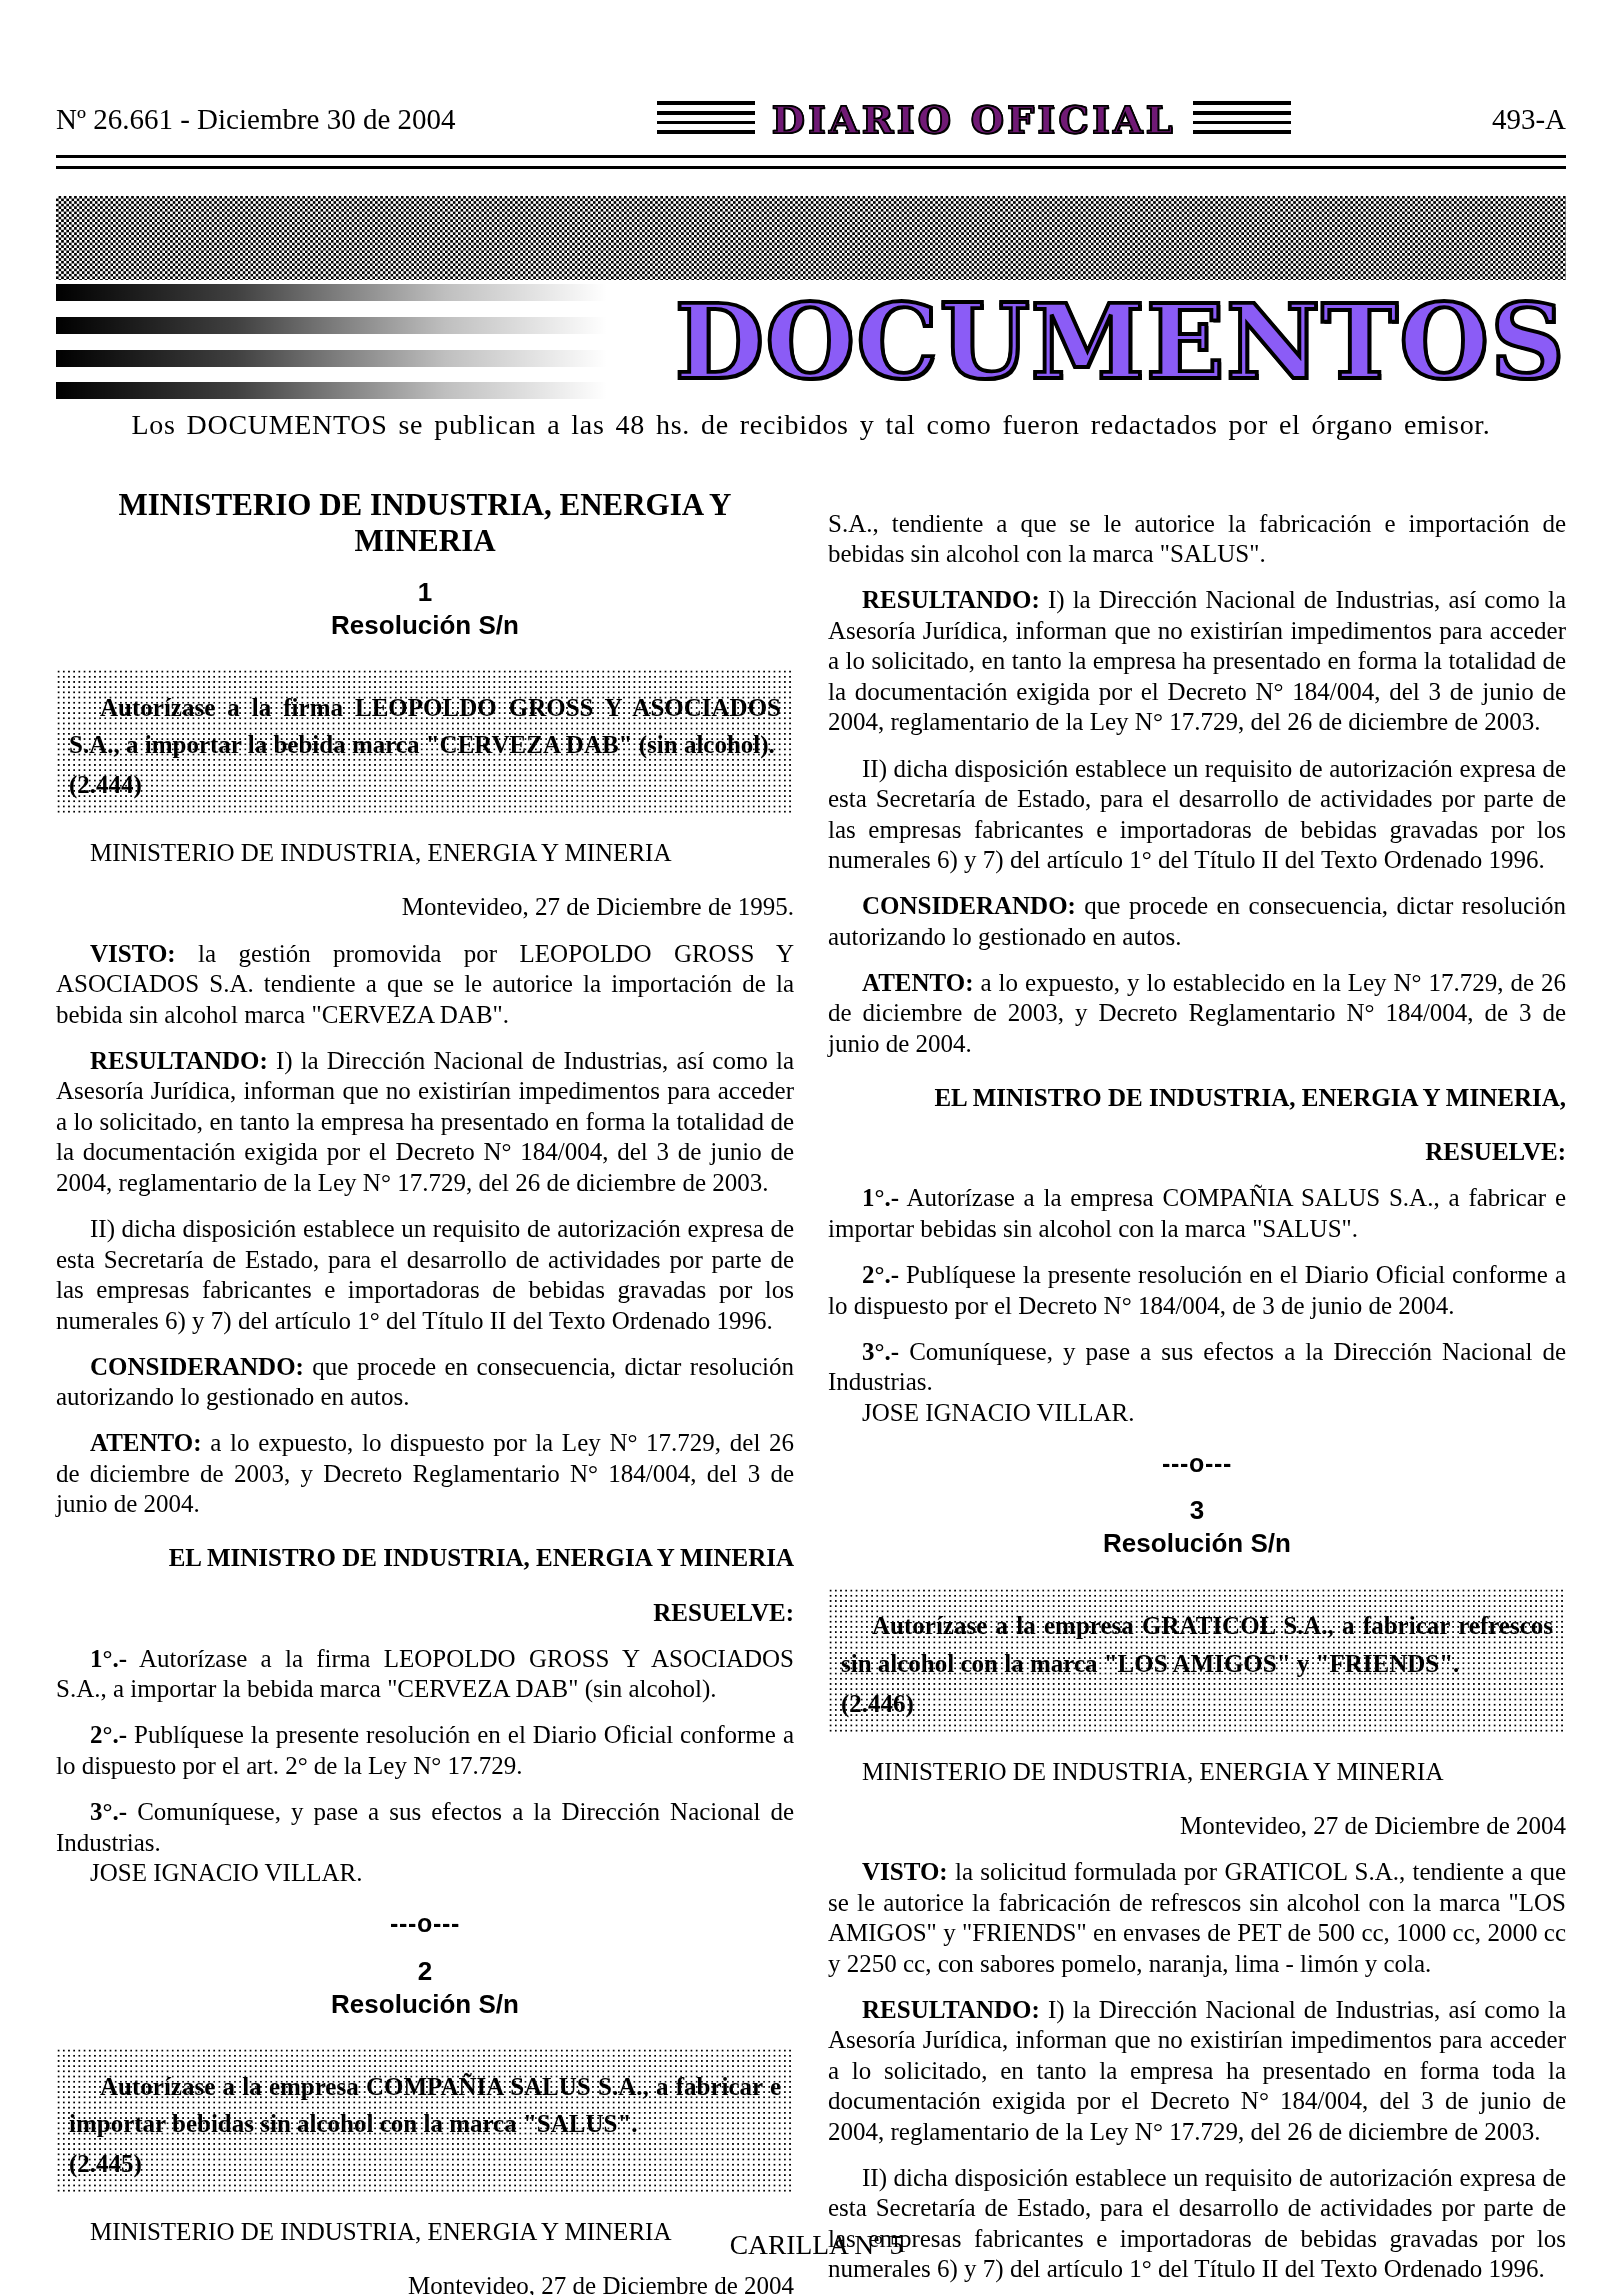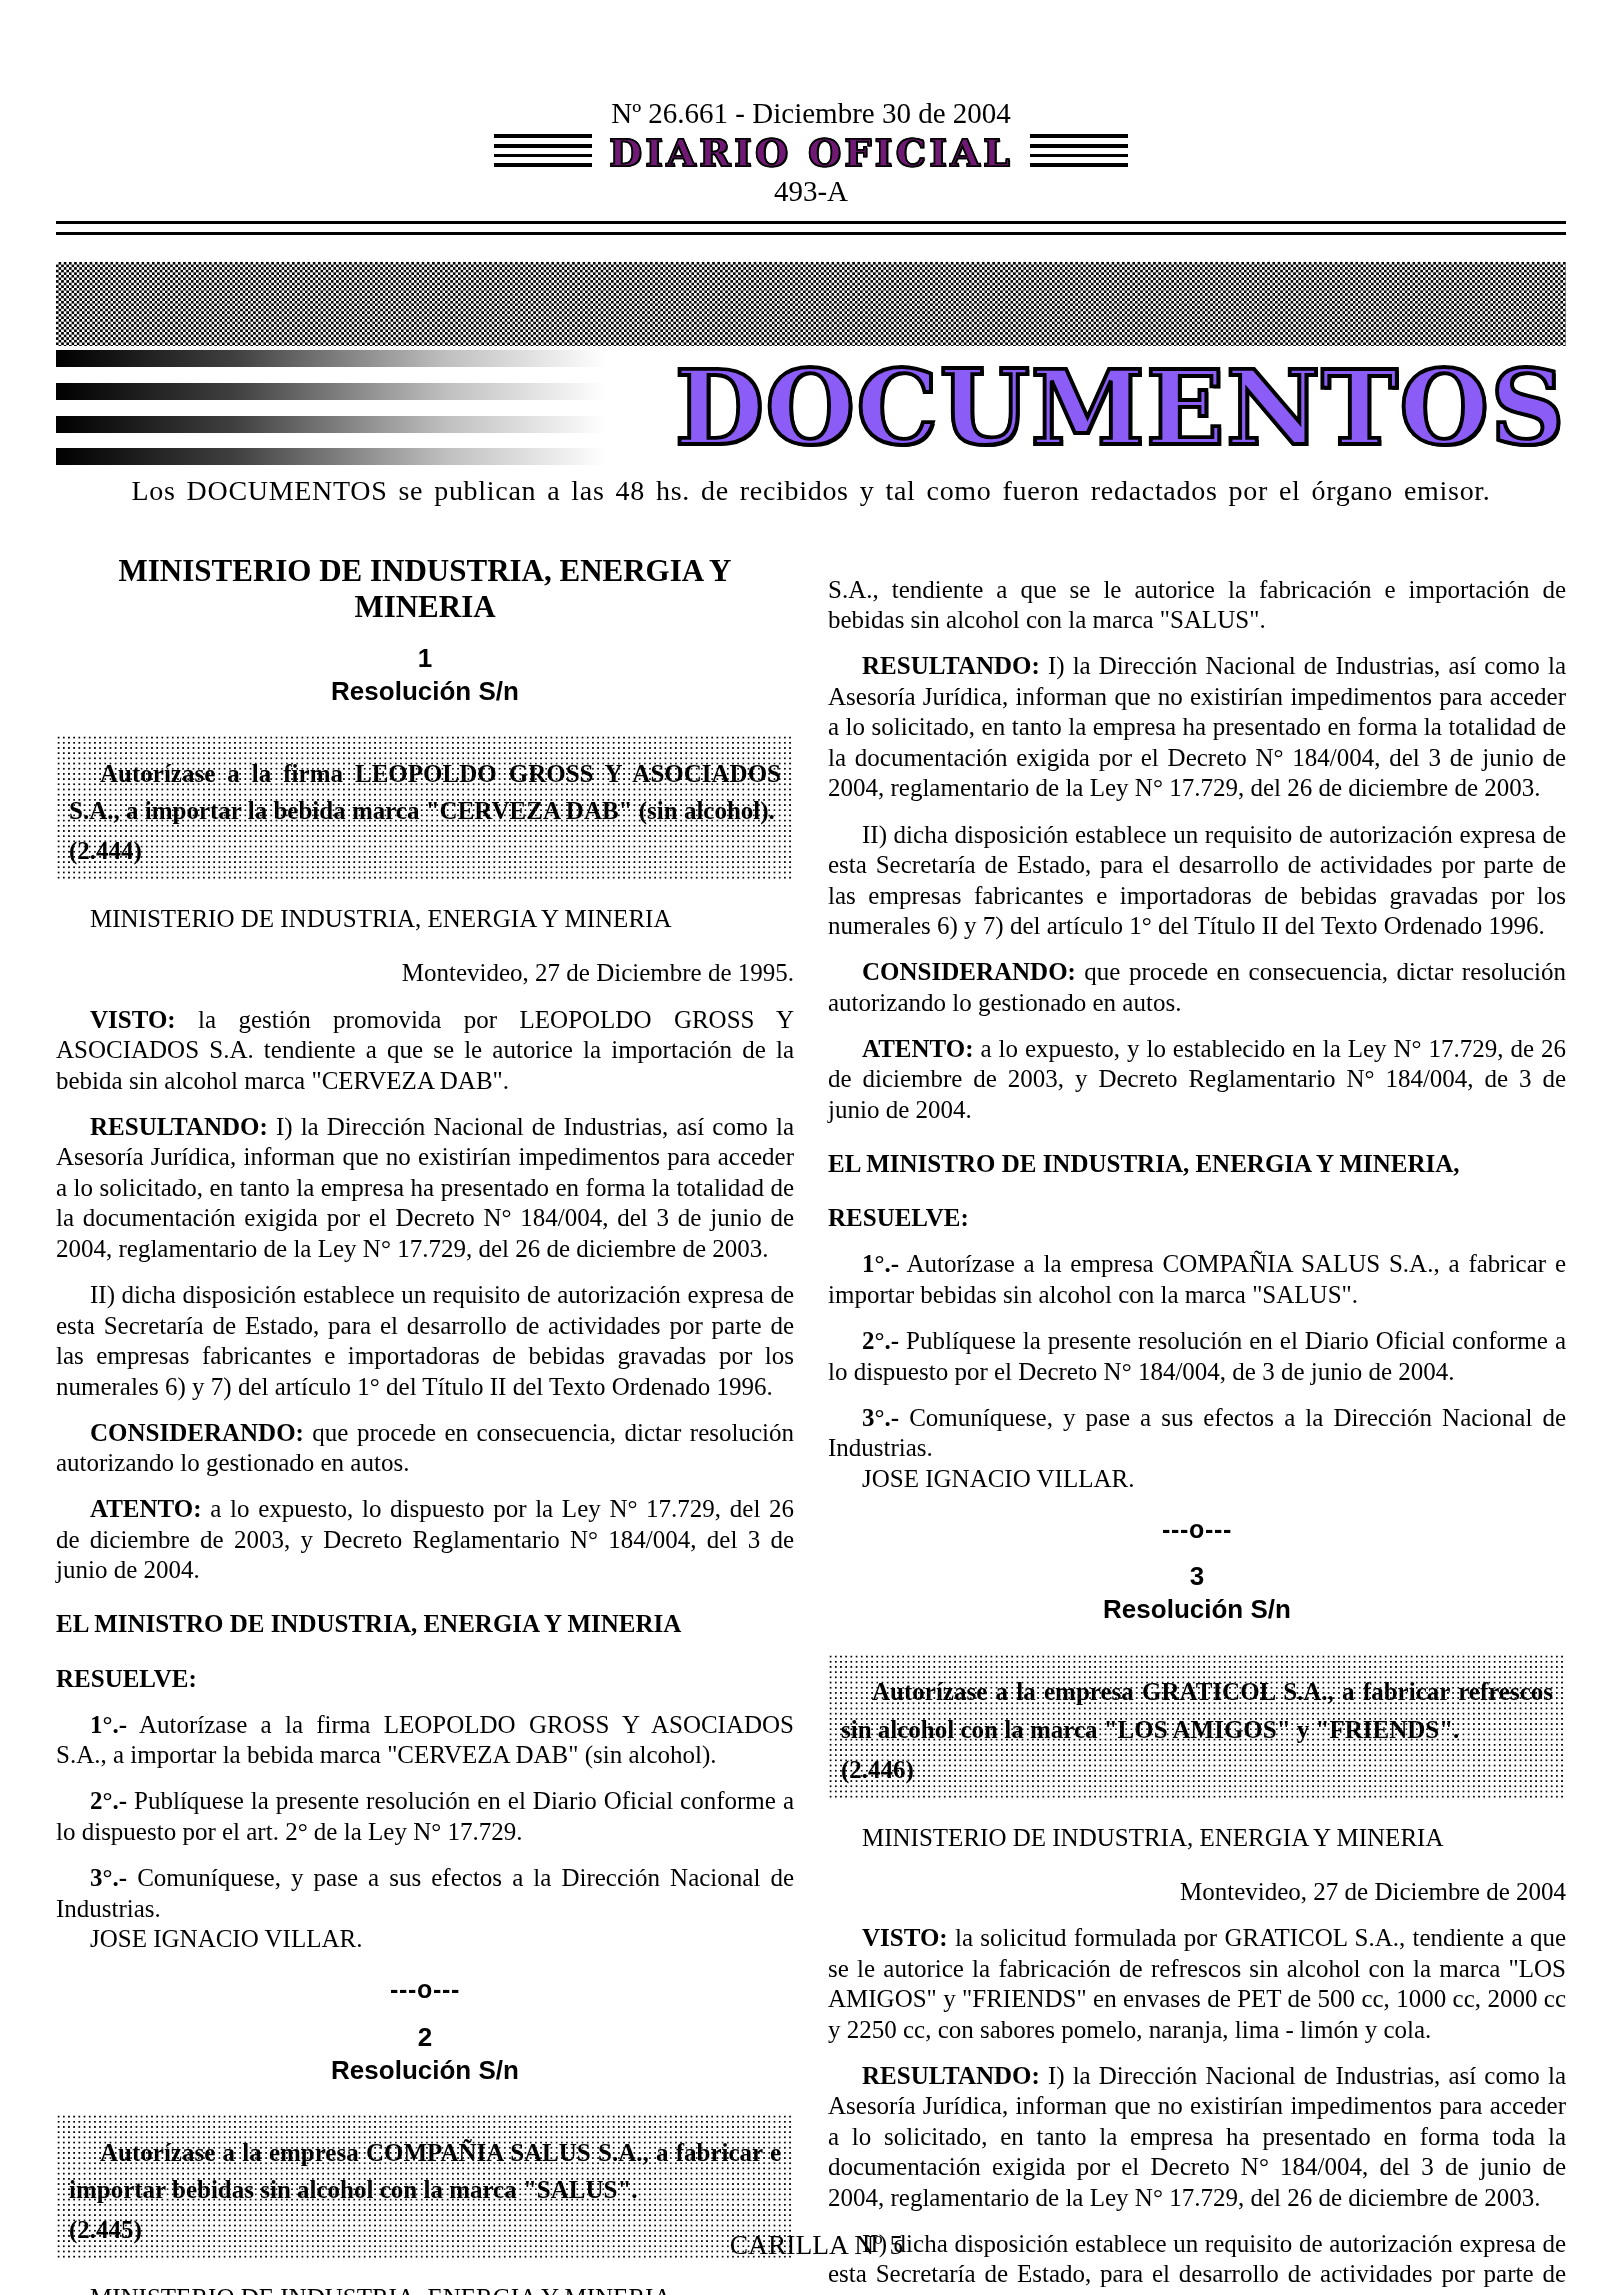--- a/index.html
+++ b/index.html
@@ -12,21 +12,20 @@
     color: #000;
     font-family: "Liberation Serif", "DejaVu Serif", serif;
     overflow: hidden;
   }
   
   .header {
     display: flex;
     align-items: center;
     justify-content: space-between;
     padding: 97px 56px 0 56px;
-    flex-direction: column;
   }
   .issue, .pageno {
     font-size: 29px;
     white-space: nowrap;
   }
   .masthead-mini {
     display: flex;
     align-items: center;
     gap: 17px;
   }
@@ -145,21 +144,21 @@
     text-indent: 34px;
     text-align: justify;
   }
   .para b { font-weight: bold; }
   .org { text-align: left; margin-top: 22px; }
   .dateline { text-align: right; text-indent: 0; margin-top: 23.6px; }
   .cont { text-indent: 0; margin-top: 22px; }
   .sig { margin-top: 0; text-align: left; }
   .center-head {
     margin: 23.6px 0 0 0;
-    text-align: left;
+    text-align: right;
     font-weight: bold;
   }
   .separator {
     margin: 19.6px 0 0 0;
     text-align: center;
     font-weight: bold;
     font-family: "Liberation Sans", sans-serif;
     letter-spacing: 0.7px;
   }
   

